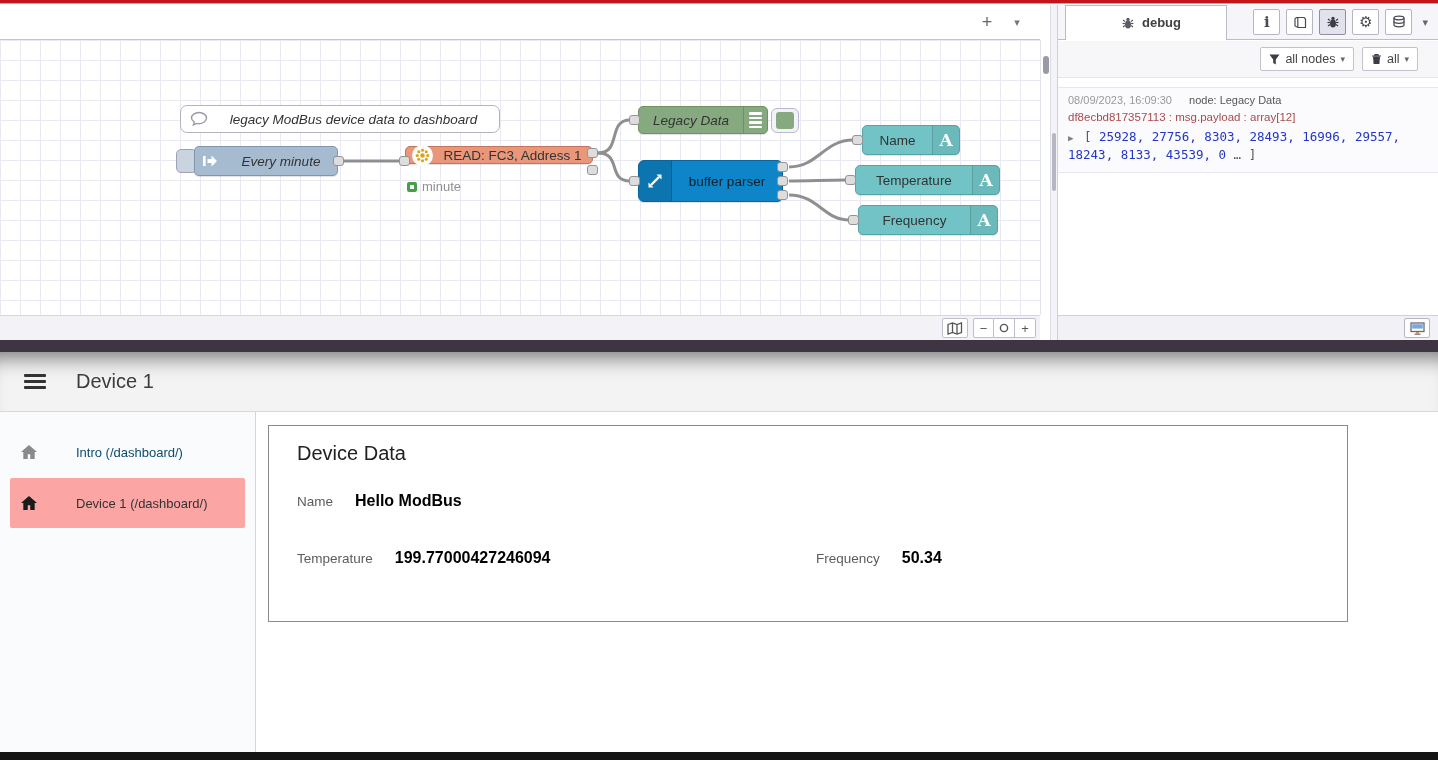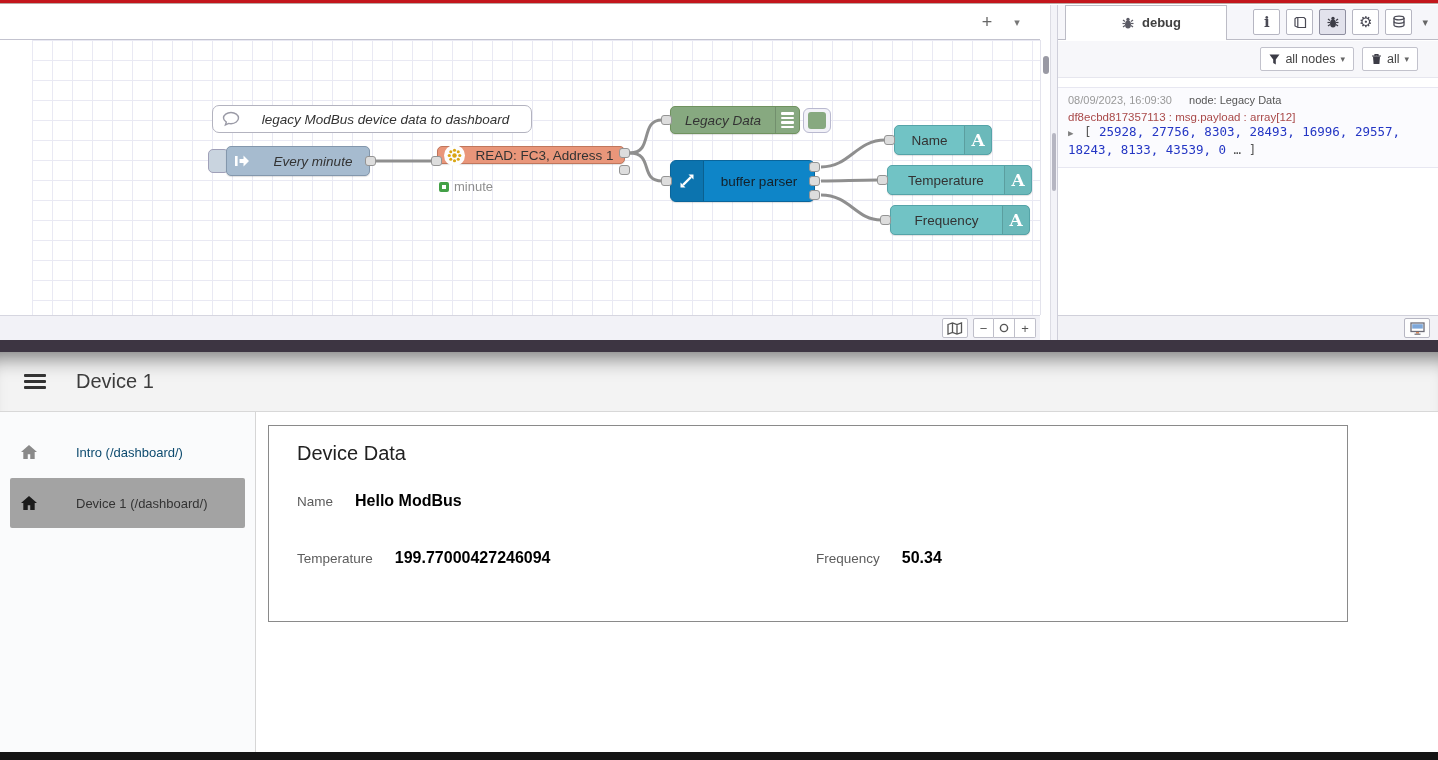--- a/index.html
+++ b/index.html
@@ -14,21 +14,21 @@
 
   .ws-tabbar { position:absolute; left:0; top:0; width:1040px; height:35px; background:#fff;
     border-bottom:1px solid #c3c3cf; display:flex; align-items:center; justify-content:flex-end; }
   .ws-tab-btn { width:30px; height:24px; border:none; background:transparent; color:#666;
     font-size:18px; line-height:24px; text-align:center; cursor:pointer; }
   .ws-tab-btn.chev { font-size:11px; color:#777; margin-right:8px; }
 
   .canvas { position:absolute; left:0; top:35px; width:1040px; height:275px; background:#fff;
     background-image:linear-gradient(to right,#e9e9f3 1px,transparent 1px),
                      linear-gradient(to bottom,#e9e9f3 1px,transparent 1px);
-    background-size:20px 20px; overflow:hidden;margin-left:32px; }
+    background-size:20px 20px; overflow:hidden; }
   .wires { position:absolute; left:0; top:0; width:1040px; height:275px; }
 
   .node { position:absolute; border-radius:5px; font-size:13.5px; color:#333;
     display:flex; align-items:center; box-shadow:0 1px 1px rgba(0,0,0,.12); }
   .port { position:absolute; width:11px; height:10px; background:#ddd; border:1px solid #949494; border-radius:3px; }
   .nlabel { flex:1; text-align:center; white-space:nowrap; padding:0 8px; }
   .it { font-style:italic; }
 
   .comment-node { left:180px; top:65px; width:320px; height:28px; background:#fff; border:1px solid #b3b3bf; border-radius:7px; box-shadow:none; }
   .comment-node .bubble { margin-left:9px; display:flex; }
@@ -102,21 +102,21 @@
     display:flex; align-items:center; justify-content:flex-end; gap:8px; padding-right:20px; }
   .tool-btn { height:24px; background:#fff; border:1px solid #c2c2cc; border-radius:2px; color:#444; font-size:12.5px;
     display:flex; align-items:center; gap:5px; padding:0 8px; cursor:pointer; }
   .tool-btn .chev { font-size:9px; color:#666; }
 
   .dbg-msgs { position:absolute; left:0; top:73px; width:380px; height:237px; background:#fff; overflow:hidden; }
   .dbg-msg { margin-top:9px; background:#fbfbfe; border-top:1px solid #e7e7f1; border-bottom:1px solid #e7e7f1; padding:6px 10px 8px 10px; }
   .msg-meta { font-size:11px; color:#999; }
   .msg-meta .nodename { color:#555; margin-left:14px; }
   .msg-path { font-size:11.5px; color:#a94949; margin-top:5px; }
-  .msg-payload { font-family:"DejaVu Sans Mono", monospace; font-size:12.5px; line-height:1.45; color:#555; }
+  .msg-payload { margin-top:5px; font-family:"DejaVu Sans Mono", monospace; font-size:12.5px; line-height:1.45; color:#555; }
   .msg-payload .caret { color:#808080; font-size:9px; cursor:pointer; margin-right:3px; }
   .msg-payload .num { color:#2436c4; }
 
   .dbg-footer { position:absolute; left:0; top:310px; width:380px; height:25px; background:#f2f2f6; border-top:1px solid #d0d0da;
     display:flex; align-items:center; justify-content:flex-end; padding-right:8px; }
   .popout-btn { width:26px; height:20px; background:#fdfdfd; border:1px solid #b6b6c2; border-radius:2px;
     display:flex; align-items:center; justify-content:center; cursor:pointer; }
 
   
   .win-divider { position:absolute; left:0; top:340px; width:1438px; height:12px; background:#3d3542; }
@@ -128,21 +128,21 @@
     display:flex; align-items:center; }
   .burger { margin-left:24px; width:22px; height:15px; display:flex; flex-direction:column; justify-content:space-between; cursor:pointer; }
   .burger i { display:block; height:3px; background:#333; border-radius:1px; }
   .dash-title { margin-left:30px; font-size:20px; color:#3c3c3c; }
 
   .dash-body { position:absolute; left:0; top:60px; width:1438px; height:340px; display:flex; }
   .dash-side { width:256px; height:100%; background:#fafbfc; border-right:1px solid #d6d6d6; padding-top:14px; }
   .nav-item { height:50px; margin:1px 10px; display:flex; align-items:center; border-radius:2px; cursor:pointer; }
   .nav-item .home { margin-left:10px; width:18px; display:flex; }
   .nav-item .lbl { margin-left:38px; font-size:13px; color:#0c4a6e; }
-  .nav-item.selected { background:#a3a3a3; }
+  .nav-item.selected { background:#fca5a5; }
   .nav-item.selected .lbl { color:#333; }
 
   .dash-content { position:relative; flex:1; height:100%; background:#fff; }
   .card { position:absolute; left:12px; top:13px; width:1080px; height:197px; background:#fff; border:1px solid #8a8a8a; }
   .card-title { position:absolute; left:28px; top:16px; font-size:20px; color:#212121; }
   .field-row { position:absolute; display:flex; align-items:baseline; }
   .row-name { left:28px; top:66px; }
   .row-temp { left:28px; top:123px; }
   .row-freq { left:547px; top:123px; }
   .f-label { font-size:13.5px; color:#5c5c5c; }

